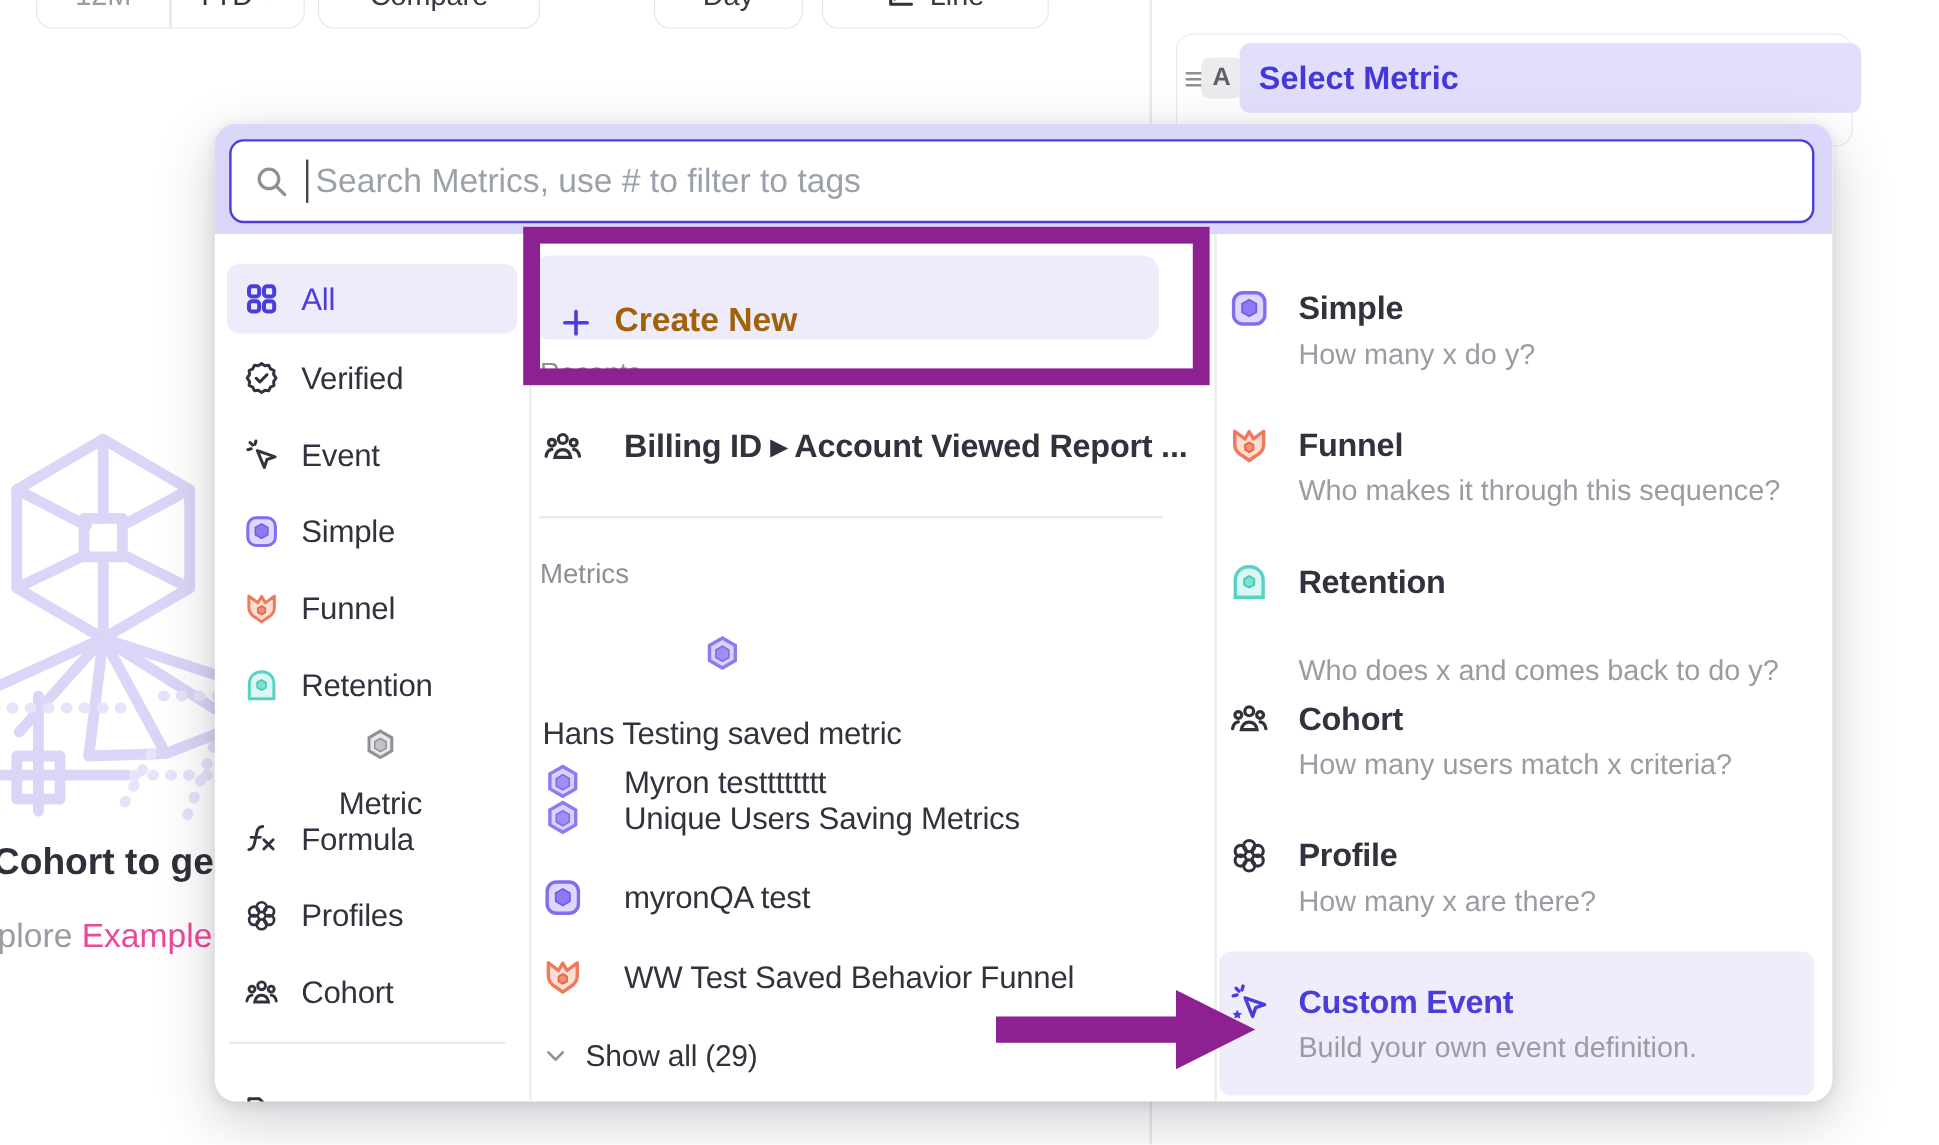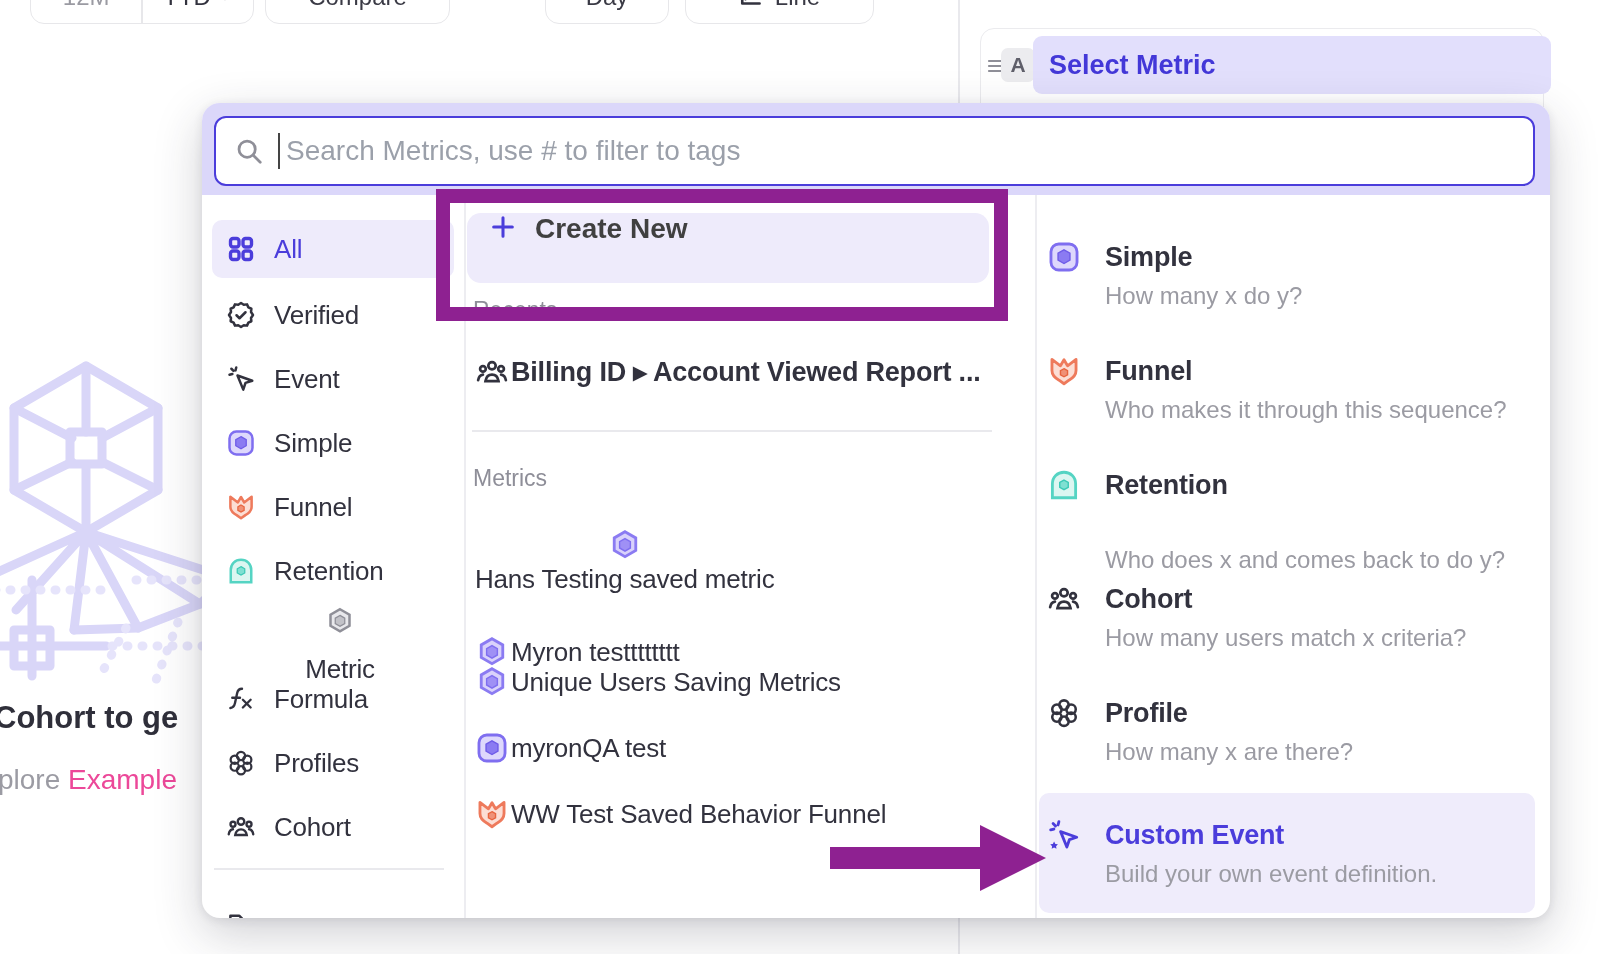--- a/index.html
+++ b/index.html
@@ -22,45 +22,45 @@
   .qb-card{position:absolute;left:980px;top:28px;width:562px;height:92px;background:#fff;
            border:1.5px solid #ebebee;border-radius:14px;z-index:5;}
   .qb-pill{position:absolute;left:52px;top:7px;width:502px;height:58px;background:#e2dffc;
            border-radius:9px;display:flex;align-items:center;padding-left:16px;
            font-size:27px;font-weight:700;color:#4338d8;}
   .qb-badge{position:absolute;left:20px;top:19px;width:34px;height:34px;background:#ececef;
             border-radius:7px;display:flex;align-items:center;justify-content:center;
             font-size:21px;font-weight:700;color:#5f5f6a;}
 
   
-  .panel{position:absolute;left:202px;top:103px;width:1348px;height:815px;background:#fff;
+  .panel{position:absolute;left:179px;top:103px;width:1348px;height:815px;background:#fff;
          border-radius:18px;overflow:hidden;z-index:10;
          box-shadow:0 16px 48px rgba(40,40,60,.22),0 2px 10px rgba(40,40,60,.10);}
   .panel-band{position:absolute;left:0;top:0;width:100%;height:92px;background:#dbd7fa;}
   .search-box{position:absolute;left:12px;top:13px;width:1321px;height:70px;background:#fff;
               border:2.5px solid #4b3ddb;border-radius:12px;display:flex;align-items:center;
               padding:0 18px;gap:14px;box-sizing:border-box;}
   .search-box input{border:none;outline:none;flex:1;font-size:28px;color:#32323e;
                     font-family:"Liberation Sans",sans-serif;background:transparent;}
   .search-box input::placeholder{color:#9ba0aa;}
   .caret{width:2px;height:36px;background:#444;margin-right:-10px;}
 
   .side-item{position:absolute;left:10px;width:242px;height:58px;display:flex;align-items:center;
              gap:18px;padding-left:14px;box-sizing:border-box;border-radius:10px;
              font-size:26px;font-weight:500;color:#32323e;letter-spacing:-.2px;}
   .side-item.sel{background:#eeebfb;color:#4b3ddb;}
   .hdiv{position:absolute;height:1.5px;background:#e9e9ed;}
 
-  .list-row{position:absolute;display:flex;align-items:center;gap:2px;height:44px;
+  .list-row{position:absolute;display:flex;align-items:center;gap:34px;height:44px;
             font-size:26px;font-weight:500;color:#32323e;letter-spacing:-.2px;}
   .sec{position:absolute;font-size:23px;color:#8e8e98;font-weight:500;}
 
   .create-btn{position:absolute;left:265px;top:110px;width:522px;height:70px;background:#eeebfb;
-              border-radius:14px;display:flex;align-items:flex-start;gap:18px;padding-left:22px;
-              box-sizing:border-box;font-size:28px;font-weight:700;color:#404040;}
+              border-radius:14px;display:flex;align-items:flex-end;gap:18px;padding-left:22px;
+              box-sizing:border-box;font-size:28px;font-weight:700;color:#a16207;}
 
   .type-row-title{position:absolute;display:flex;align-items:center;gap:24px;height:40px;
                   font-size:27px;font-weight:700;color:#32323e;letter-spacing:-.2px;}
   .type-desc{position:absolute;font-size:24px;color:#9b9ba3;}
   .hl-row{position:absolute;left:837px;top:690px;width:496px;height:120px;background:#efecfb;border-radius:10px;}
 
   .ic{width:30px;height:30px;flex:0 0 auto;}
   .ic34{width:34px;height:34px;flex:0 0 auto;}
 
   
@@ -301,20 +301,26 @@
       <span>myronQA test</span>
     </div>
     <div class="list-row" style="left:273px;top:689px;">
       <svg class="ic34" viewBox="0 0 24 24">
           <path d="M3.5 3.8v7.9c0 3.6 2.6 5.5 5 6.8L12 21l3.5-2.5c2.4-1.3 5-3.2 5-6.8V3.8l-6 4.5L12 4 9.5 8.3z" fill="#fcded5" stroke="#ee7a5c" stroke-width="2" stroke-linejoin="round"></path>
           <path d="M12 10.4l2.5 1.4v2.9L12 16.1l-2.5-1.4v-2.9z" fill="#f09177" stroke="#e8643f"></path>
         </svg>
       <span>WW Test Saved Behavior Funnel</span>
     </div>
 
+    <div class="list-row" style="left:273px;top:755px;gap:14px;">
+      <svg width="22" height="22" viewBox="0 0 22 22">
+          <path d="M5 8l6 6 6-6" fill="none" stroke="#8f8f98" stroke-width="2.2" stroke-linecap="round" stroke-linejoin="round"></path>
+        </svg>
+      <span style="font-size:25px;">Show all (29)</span>
+    </div>
 
     <div class="hl-row"></div>
 
     <div class="type-row-title" style="left:845px;top:134px;">
       <svg class="ic34" viewBox="0 0 24 24">
           <rect x="2.8" y="2.8" width="18.4" height="18.4" rx="5.5" fill="#ded8fc" stroke="#7f6ef0" stroke-width="2"></rect>
           <path d="M12 6.9l4.2 2.4v4.9L12 16.6l-4.2-2.4V9.3z" fill="#8b7bf2" stroke="#6f5ce8"></path>
         </svg>
       <span>Simple</span>
     </div>

